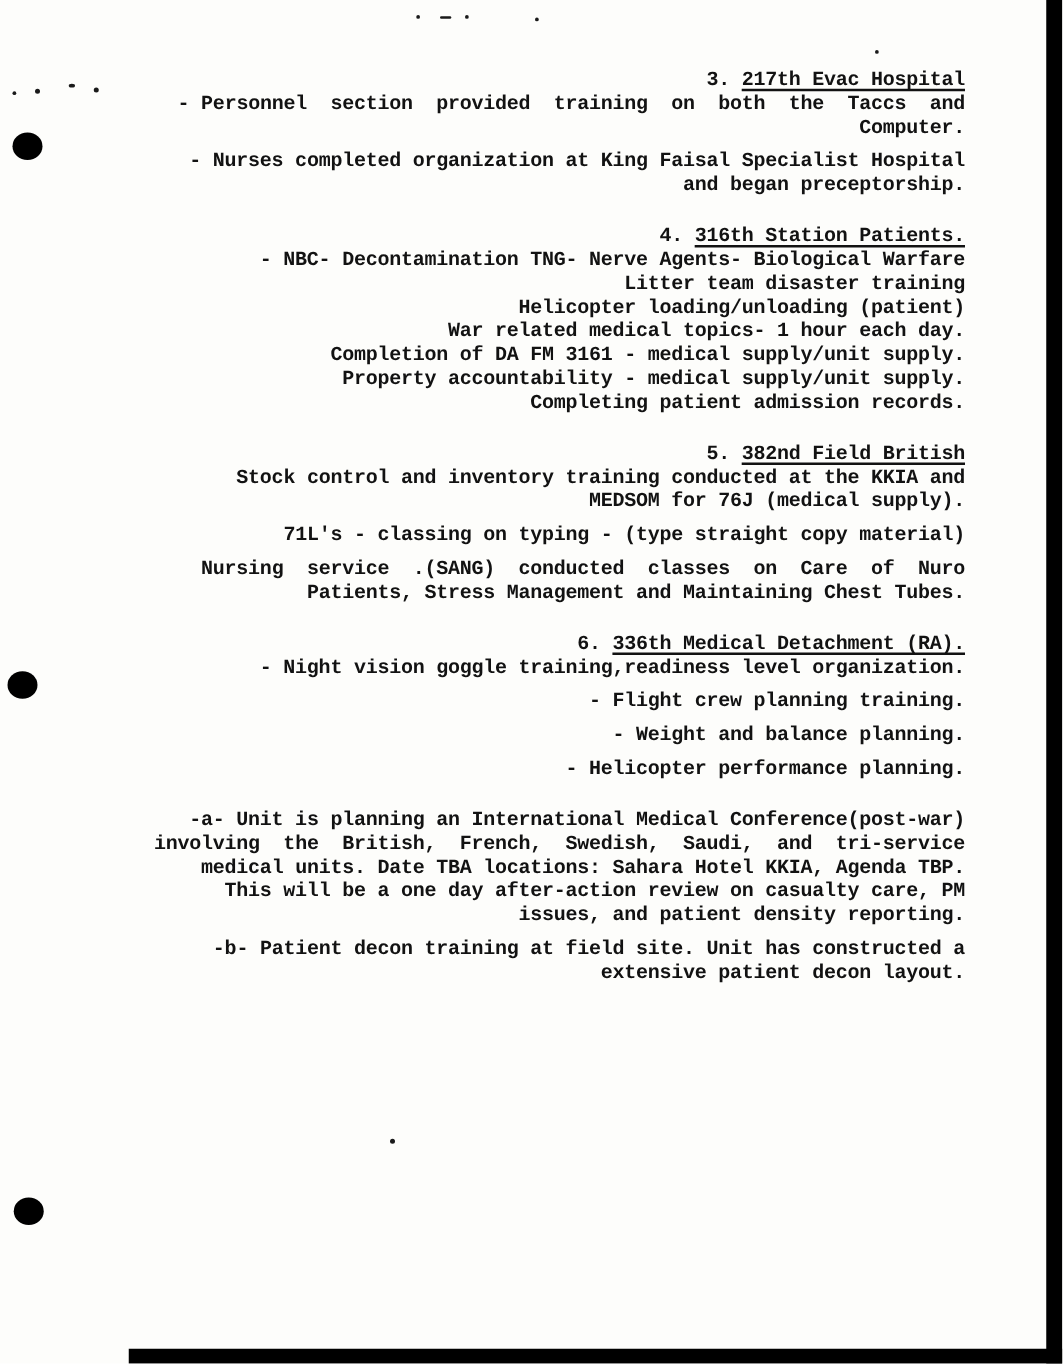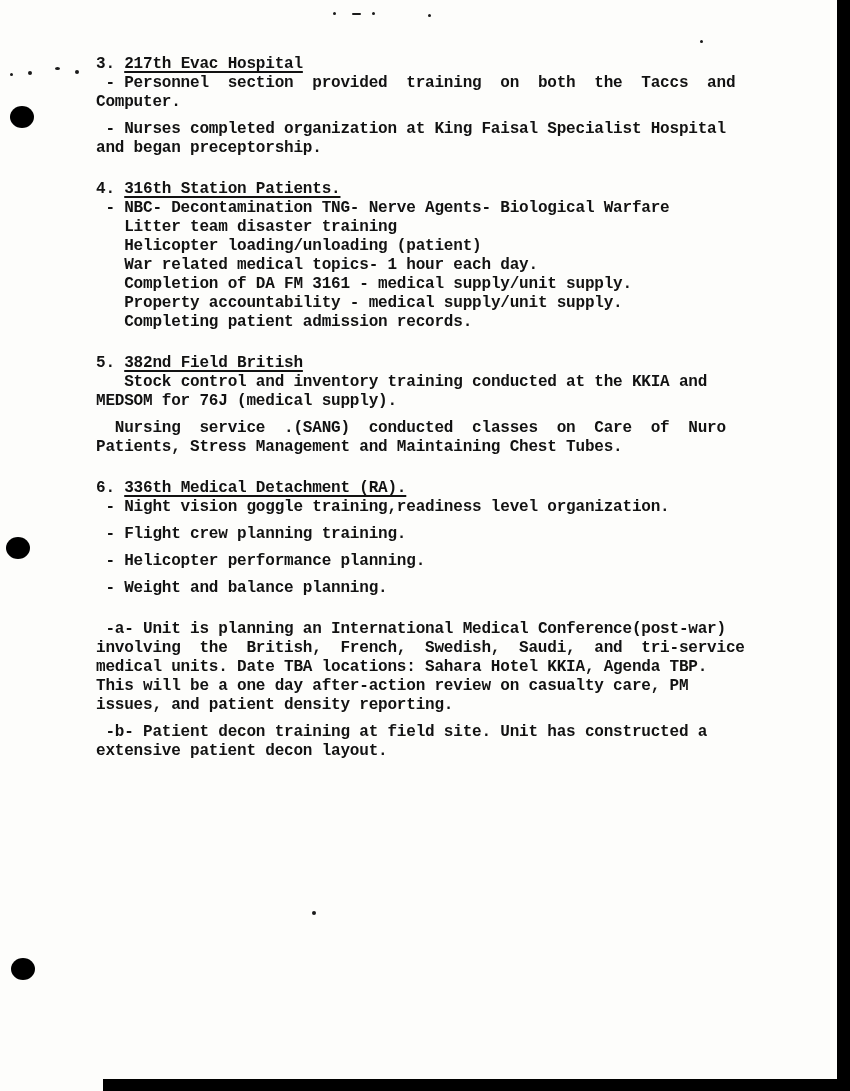--- a/index.html
+++ b/index.html
@@ -51,20 +51,21 @@
   }
   
   .content {
     position: absolute;
     left: 96px;
     top: 55px;
     width: 676px;
     font-size: 16px;
     line-height: 19px;
     letter-spacing: -0.2px;
+    text-align: right;
   }
   .sec {
     margin: 0 0 22px 0;
   }
   .sec-title {
     white-space: pre;
   }
   .sec-title .u {
     text-decoration: underline;
     text-underline-offset: 3px;
@@ -118,30 +119,31 @@
    War related medical topics- 1 hour each day.
    Completion of DA FM 3161 - medical supply/unit supply.
    Property accountability - medical supply/unit supply.
    Completing patient admission records.</p>
     </section>
 
     <section class="sec">
       <div class="sec-title"><span>5. </span><span class="u">382nd Field British</span></div>
       <p>   Stock control and inventory training conducted at the KKIA and
 MEDSOM for 76J (medical supply).</p>
+      <p>  71L's - classing on typing - (type straight copy material)</p>
       <p>  Nursing  service  .(SANG)  conducted  classes  on  Care  of  Nuro
 Patients, Stress Management and Maintaining Chest Tubes.</p>
     </section>
 
     <section class="sec">
       <div class="sec-title"><span>6. </span><span class="u">336th Medical Detachment (RA).</span></div>
       <p> - Night vision goggle training,readiness level organization.</p>
       <p> - Flight crew planning training.</p>
+      <p> - Weight and balance planning.</p>
       <p> - Helicopter performance planning.</p>
-      <p> - Weight and balance planning.</p>
     </section>
 
     <section class="sec">
       <p> -a- Unit is planning an International Medical Conference(post-war)
 involving  the  British,  French,  Swedish,  Saudi,  and  tri-service
 medical units. Date TBA locations: Sahara Hotel KKIA, Agenda TBP.
 This will be a one day after-action review on casualty care, PM
 issues, and patient density reporting.</p>
       <p> -b- Patient decon training at field site. Unit has constructed a
 extensive patient decon layout.</p>

